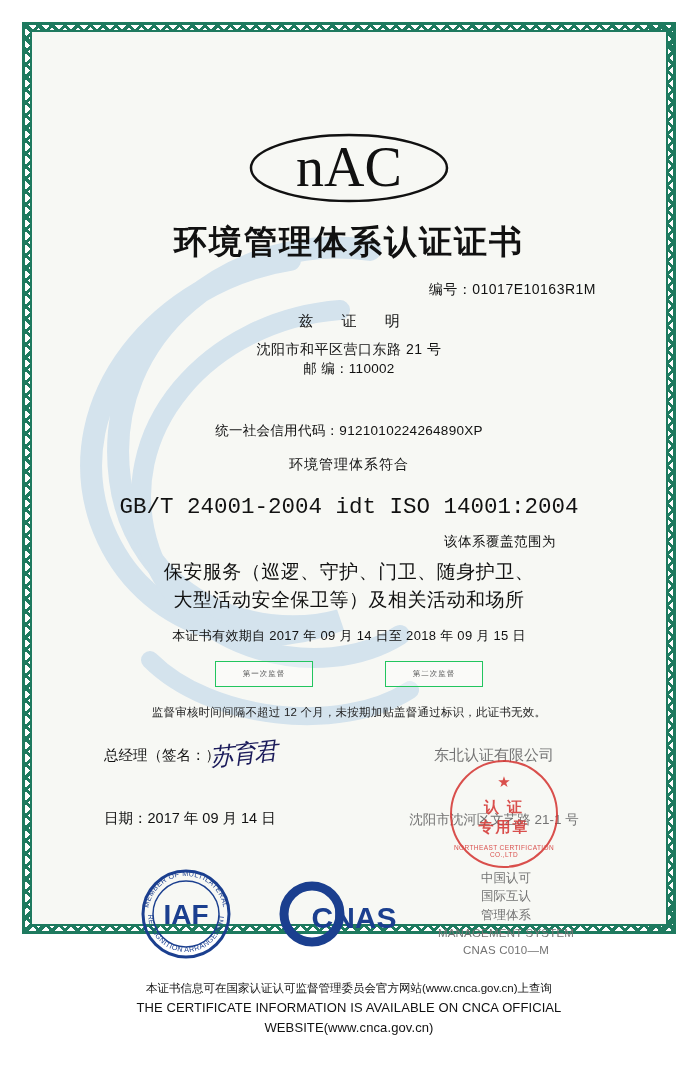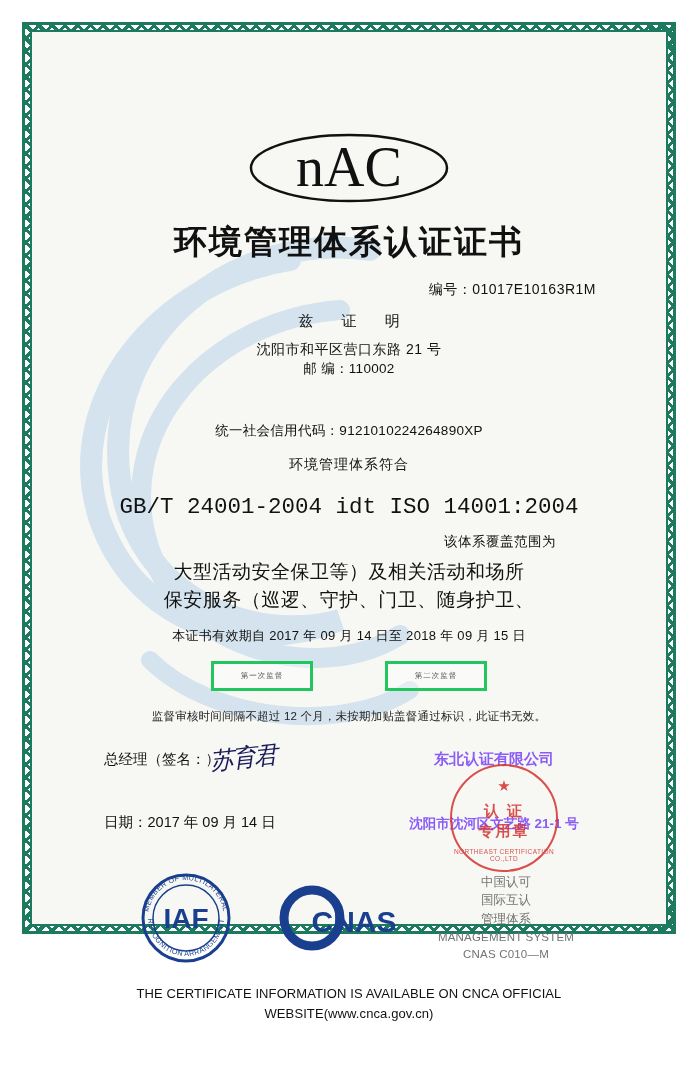--- a/index.html
+++ b/index.html
@@ -185,21 +185,21 @@
     color:#111;
     letter-spacing:.3px;
   }
 
   .stamp-boxes{
     margin-top:16px;
     display:flex;justify-content:center;gap:72px;
   }
   .stamp-box{
     width:96px;height:24px;
-    border:3px solid #22c55e;
+    border:1px solid #22c55e;
     display:flex;align-items:center;justify-content:center;
     font-size:7.5px;color:#555;
     letter-spacing:1px;
     background:rgba(255,255,255,.35);
   }
 
   .note{
     margin-top:18px;
     font-size:11.5px;
     color:#222;
@@ -226,23 +226,22 @@
     font-family:"Liberation Serif", serif;
     font-size:24px;
     font-style:italic;
     color:#1a1a5a;
     transform:rotate(-6deg);
     letter-spacing:-2px;
   }
   .sig-right{
     position:absolute;right:22px;top:0;
     text-align:center;
-    font-size:15px;color:#8b5cf6;
+    font-size:15px;color:#737373;
     width:240px;
-    font-weight:bold;
   }
   .sig-right .addr{
     margin-top:46px;
     font-size:13.5px;
   }
   .red-seal{
     position:absolute;
     right:78px;top:14px;
     width:104px;height:104px;
     border:2.5px solid #d4322f;
@@ -355,22 +354,22 @@
       <span><span>统一社会信用代码：</span><span>9121010224264890XP</span></span>
     </div>
 
     <div class="conform">环境管理体系符合</div>
 
     <div class="standard">GB/T 24001-2004 idt ISO 14001:2004</div>
 
     <div class="scope-label">该体系覆盖范围为</div>
 
     <div class="scope">
+      <div>保安服务（巡逻、守护、门卫、随身护卫、</div>
       <div>大型活动安全保卫等）及相关活动和场所</div>
-      <div>保安服务（巡逻、守护、门卫、随身护卫、</div>
     </div>
 
     <div class="validity">本证书有效期自 2017 年 09 月 14 日至 2018 年 09 月 15 日</div>
 
     <div class="stamp-boxes">
       <div class="stamp-box">第一次监督</div>
       <div class="stamp-box">第二次监督</div>
     </div>
 
     <div class="note">监督审核时间间隔不超过 12 个月，未按期加贴盖督通过标识，此证书无效。</div>
@@ -425,17 +424,18 @@
       <div class="accred-text">
         <div>中国认可</div>
         <div>国际互认</div>
         <div>管理体系</div>
         <div class="en">MANAGEMENT SYSTEM</div>
         <div class="en">CNAS C010—M</div>
       </div>
     </div>
 
     <div class="footer">
+      <div>本证书信息可在国家认证认可监督管理委员会官方网站(www.cnca.gov.cn)上查询</div>
       <div class="en">THE CERTIFICATE INFORMATION IS AVAILABLE ON CNCA OFFICIAL WEBSITE(www.cnca.gov.cn)</div>
     </div>
 
   </div>
 </div>
 
 </body></html>

